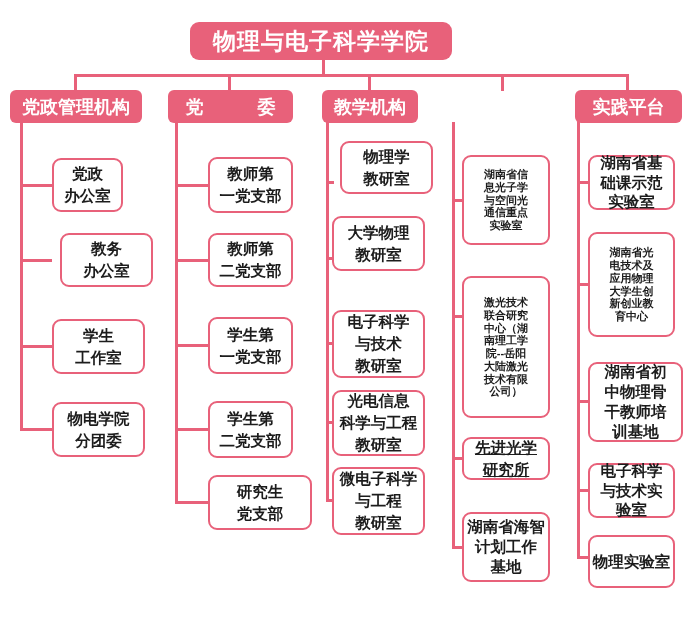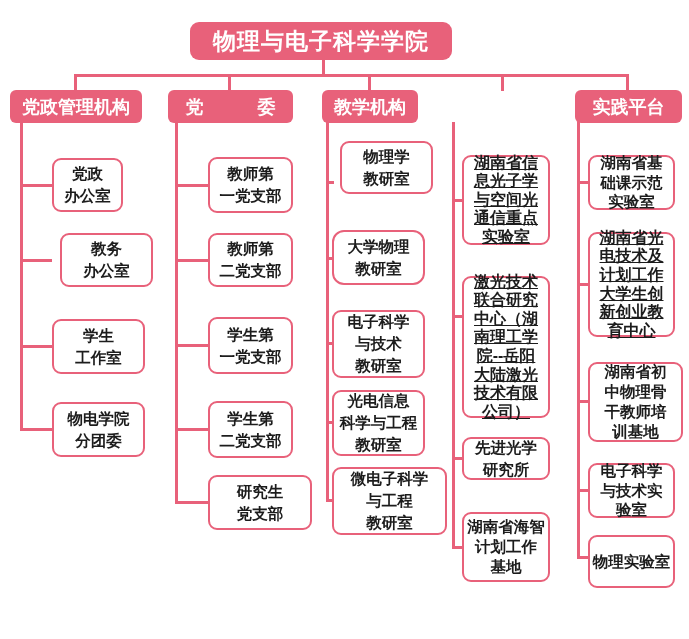--- a/index.html
+++ b/index.html
@@ -19,21 +19,21 @@
     color:#ffffff;font-size:18px;font-weight:bold;
     display:flex;align-items:center;justify-content:center;
     white-space:pre-line;text-align:center;
   }
   .node{
     position:absolute;background:#ffffff;border:2.5px solid #E8617A;border-radius:9px;
     color:#1C1C1C;font-size:15.5px;font-weight:bold;line-height:1.42;
     display:flex;align-items:center;justify-content:center;
     white-space:pre-line;text-align:center;box-sizing:border-box;
   }
-  .dense{line-height:1.16;font-size:16px;text-decoration:underline;}
+  .dense{line-height:1.16;font-size:11px;}
   .mid{line-height:1.28;}
 </style>
 </head>
 <body>
 
 <div id="canvas">
 
   <div class="root">物理与电子科学学院</div>
 
   <div class="cline" style="left:322px;top:60px;width:3px;height:15px;"></div>
@@ -81,29 +81,29 @@
 党支部</div>
 
   <div class="cline" style="left:326px;top:122px;width:3px;height:379px;"></div>
   <div class="cline" style="left:326px;top:181px;width:8px;height:3px;"></div>
   <div class="cline" style="left:326px;top:257px;width:8px;height:3px;"></div>
   <div class="cline" style="left:326px;top:342px;width:8px;height:3px;"></div>
   <div class="cline" style="left:326px;top:421px;width:8px;height:3px;"></div>
   <div class="cline" style="left:326px;top:499px;width:8px;height:3px;"></div>
   <div class="node" style="left:332px;top:141px;width:93px;height:53px;margin-left:8px;">物理学
 教研室</div>
-  <div class="node" style="left:332px;top:230px;width:93px;height:55px;border-radius:12px;">大学物理
+  <div class="node" style="left:332px;top:216px;width:93px;height:55px;">大学物理
 教研室</div>
   <div class="node" style="left:332px;top:310px;width:93px;height:68px;">电子科学
 与技术
 教研室</div>
   <div class="node" style="left:332px;top:390px;width:93px;height:66px;">光电信息
 科学与工程
 教研室</div>
-  <div class="node" style="left:332px;top:467px;width:115px;height:68px;">微电子科学
+  <div class="node" style="left:332px;top:467px;width:93px;height:68px;">微电子科学
 与工程
 教研室</div>
 
   <div class="cline" style="left:452px;top:122px;width:3px;height:426px;"></div>
   <div class="cline" style="left:452px;top:199px;width:12px;height:3px;"></div>
   <div class="cline" style="left:452px;top:315px;width:12px;height:3px;"></div>
   <div class="cline" style="left:452px;top:457px;width:12px;height:3px;"></div>
   <div class="cline" style="left:452px;top:546px;width:12px;height:3px;"></div>
   <div class="node dense" style="left:462px;top:155px;width:88px;height:90px;">湖南省信
 息光子学
@@ -111,38 +111,38 @@
 通信重点
 实验室</div>
   <div class="node dense" style="left:462px;top:276px;width:88px;height:142px;">激光技术
 联合研究
 中心（湖
 南理工学
 院--岳阳
 大陆激光
 技术有限
 公司）</div>
-  <div class="node" style="left:462px;top:437px;width:88px;height:43px;">先进光学
+  <div class="node" style="left:462px;top:437px;width:88px;height:43px;text-decoration:underline;">先进光学
 研究所</div>
   <div class="node mid" style="left:462px;top:512px;width:88px;height:70px;">湖南省海智
 计划工作
 基地</div>
 
   <div class="cline" style="left:577px;top:122px;width:3px;height:437px;"></div>
   <div class="cline" style="left:577px;top:181px;width:11px;height:3px;"></div>
   <div class="cline" style="left:577px;top:283px;width:11px;height:3px;"></div>
   <div class="cline" style="left:577px;top:400px;width:11px;height:3px;"></div>
   <div class="cline" style="left:577px;top:489px;width:11px;height:3px;"></div>
   <div class="cline" style="left:577px;top:556px;width:11px;height:3px;"></div>
   <div class="node mid" style="left:588px;top:155px;width:87px;height:55px;">湖南省基
 础课示范
 实验室</div>
   <div class="node dense" style="left:588px;top:232px;width:87px;height:105px;">湖南省光
 电技术及
-计划工作
+应用物理
 大学生创
 新创业教
 育中心</div>
   <div class="node mid" style="left:588px;top:362px;width:95px;height:80px;">湖南省初
 中物理骨
 干教师培
 训基地</div>
   <div class="node mid" style="left:588px;top:463px;width:87px;height:55px;">电子科学
 与技术实
 验室</div>

